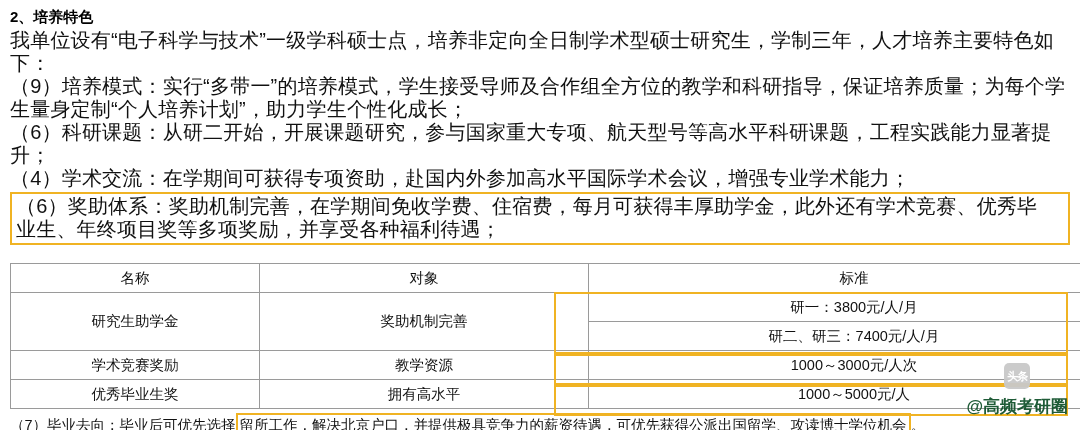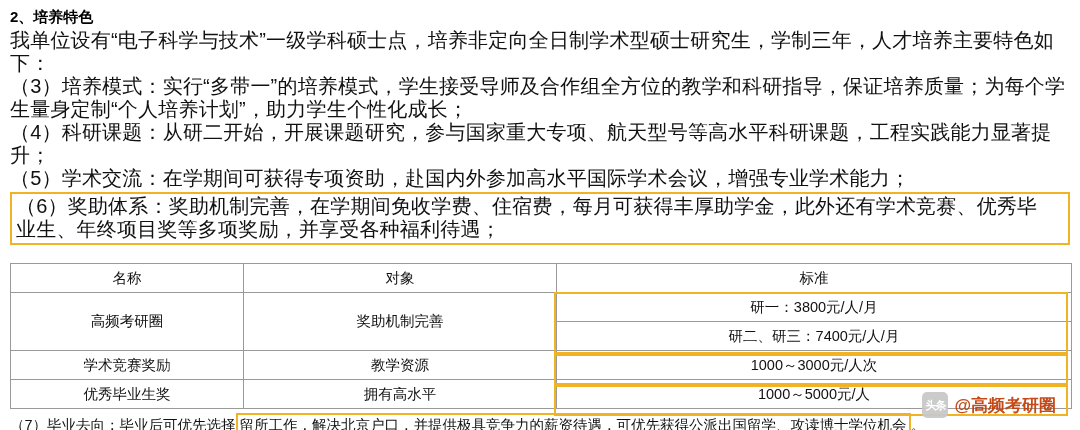--- a/index.html
+++ b/index.html
@@ -47,21 +47,21 @@
   table.fee-table {
     border-collapse: collapse;
     width: 1058px;
     margin: 4px 0 2px 0;
     table-layout: fixed;
   }
   table.fee-table td, table.fee-table th {
     border: 1px solid #9a9a9a;
     font-size: 14.5px;
     text-align: center;
-    padding: 3px 0;
+    padding: 3px 8px;
     font-weight: normal;
     color: #111;
     height: 22px;
   }
   table.fee-table th {
     font-weight: normal;
   }
   .col-name { width: 232px; }
   .col-target { width: 312px; }
   .col-std { width: 514px; }
@@ -82,75 +82,76 @@
     color: #111;
   }
   .hl-inline {
     border: 2px solid #f0b323;
     padding: 0 2px;
     display: inline-block;
     line-height: 20px;
   }
   .watermark {
     position: absolute;
-    right: 24px;
+    right: 12px;
     bottom: 2px;
     display: flex;
     align-items: center;
     gap: 6px;
     opacity: 0.95;
+    flex-direction: column;
   }
   .wm-logo {
     width: 26px;
     height: 26px;
     border-radius: 5px;
     background: #c9c9c9;
     color: #fff;
     font-size: 11px;
     line-height: 13px;
     display: flex;
     align-items: center;
     justify-content: center;
     text-align: center;
     font-weight: bold;
     letter-spacing: -1px;
   }
   .wm-text {
     font-size: 17px;
-    color: #c2410c;
+    color: #14532d;
     font-weight: bold;
   }
 </style>
 </head>
 <body>
 
 <div class="page">
 
   <div class="section-title">2、培养特色</div>
 
   <p class="para">我单位设有“电子科学与技术”一级学科硕士点，培养非定向全日制学术型硕士研究生，学制三年，人才培养主要特色如下：</p>
 
-  <p class="para">（3）培养模式：实行“多带一”的培养模式，学生接受导师及合作组全方位的教学和科研指导，保证培养质量；为每个学生量身定制“个人培养计划”，助力学生个性化成长；</p>
-  <p class="para">（4）科研课题：从研二开始，开展课题研究，参与国家重大专项、航天型号等高水平科研课题，工程实践能力显著提升；</p>
-  <p class="para">（5）学术交流：在学期间可获得专项资助，赴国内外参加高水平国际学术会议，增强专业学术能力；</p>
+  <p class="para">（9）培养模式：实行“多带一”的培养模式，学生接受导师及合作组全方位的教学和科研指导，保证培养质量；为每个学生量身定制“个人培养计划”，助力学生个性化成长；</p>
+  <p class="para">（6）科研课题：从研二开始，开展课题研究，参与国家重大专项、航天型号等高水平科研课题，工程实践能力显著提升；</p>
+  <p class="para">（4）学术交流：在学期间可获得专项资助，赴国内外参加高水平国际学术会议，增强专业学术能力；</p>
 
   <div class="highlight-box">
     <p class="para">（6）奖助体系：奖助机制完善，在学期间免收学费、住宿费，每月可获得丰厚助学金，此外还有学术竞赛、优秀毕业生、年终项目奖等多项奖励，并享受各种福利待遇；</p>
   </div>
 
   <div style="position:relative;">
     <table class="fee-table">
       <tbody>
           <tr>
         <th class="col-name">名称</th>
         <th class="col-target">对象</th>
         <th class="col-std">标准</th>
       </tr>
       <tr>
-        <td class="col-name" rowspan="2">高频考研圈</td>
+        <td class="col-name" rowspan="2">研究生助学金</td>
         <td class="col-target" rowspan="2">奖助机制完善</td>
         <td class="col-std">研一：3800元/人/月</td>
       </tr>
       <tr>
         <td class="col-std">研二、研三：7400元/人/月</td>
       </tr>
       <tr>
         <td class="col-name">学术竞赛奖励</td>
         <td class="col-target">教学资源</td>
         <td class="col-std">1000～3000元/人次</td>

